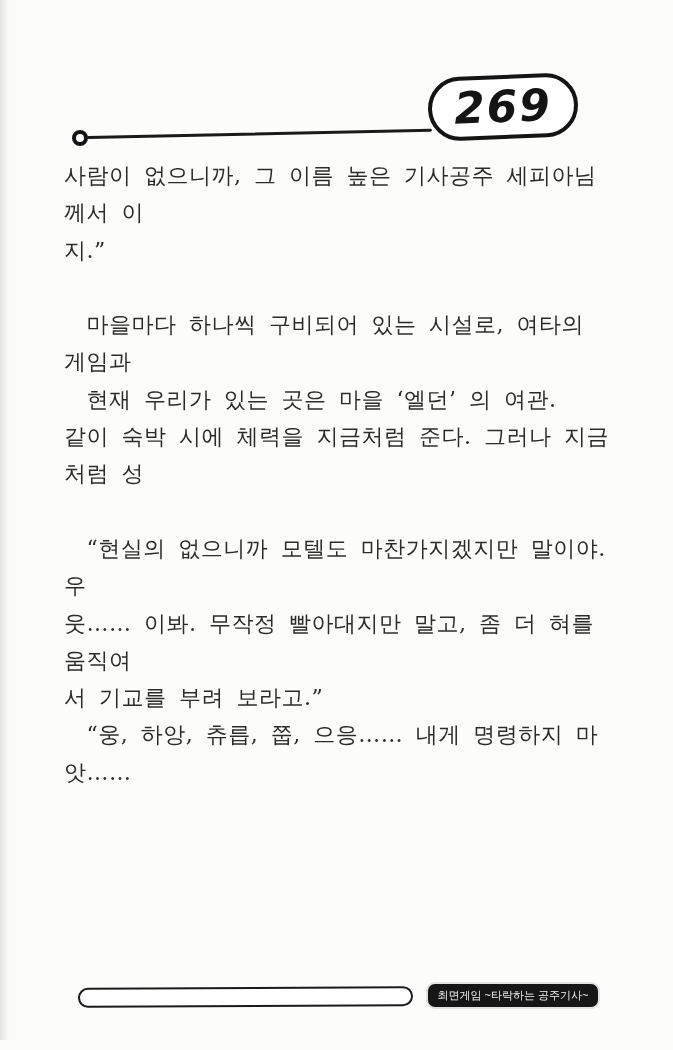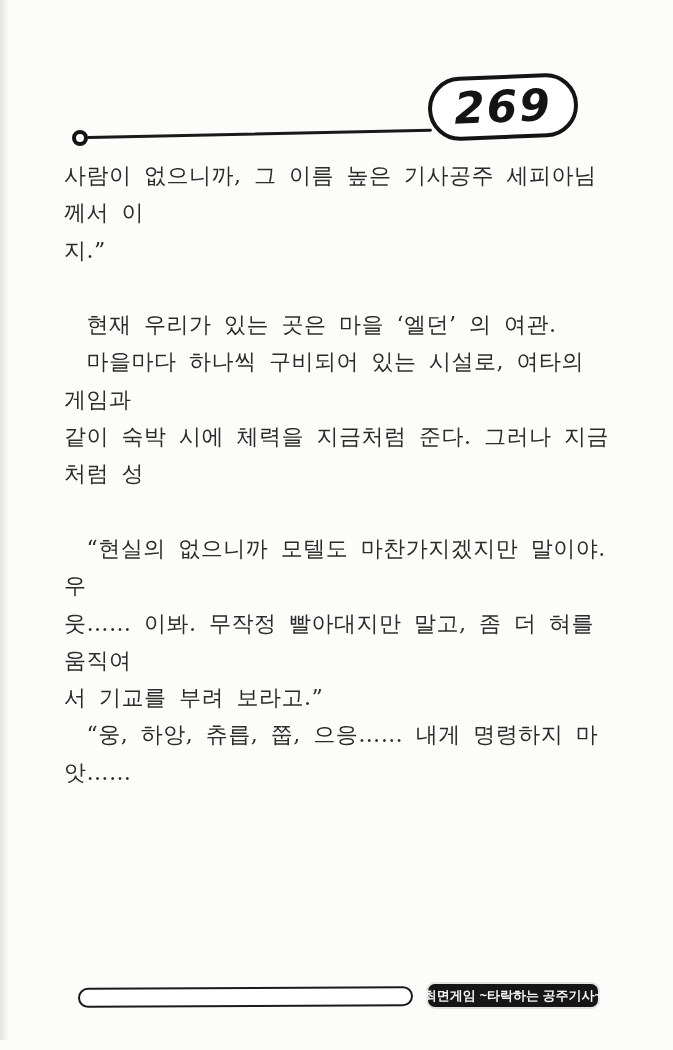--- a/index.html
+++ b/index.html
@@ -93,43 +93,43 @@
     width: 170px; height: 23px;
     background: #161616;
     border-radius: 7px;
     display: flex;
     align-items: center;
     justify-content: center;
     box-shadow: 0 0 0 2px rgba(180,180,180,.35);
   }
   .series-badge .label {
     font-family: "Liberation Sans", sans-serif;
-    font-weight: bold;
-    font-size: 13px;
+    font-weight: normal;
+    font-size: 11px;
     color: #f6f6f6;
     white-space: nowrap;
   }
 </style>
 </head>
 <body>
 
 <div class="scan-edge"></div>
 
 <div class="header-circle"></div>
 <div class="header-line"></div>
 <div class="page-pill">
   <span class="num">269</span>
 </div>
 
 <div class="body-text">
     <div class="text-line">사람이 없으니까, 그 이름 높은 기사공주 세피아님께서 이</div>
     <div class="text-line">지.”</div>
     <div class="text-line"></div>
+    <div class="text-line">　마을마다 하나씩 구비되어 있는 시설로, 여타의 게임과</div>
     <div class="text-line">　현재 우리가 있는 곳은 마을 ‘엘던’ 의 여관.</div>
-    <div class="text-line">　마을마다 하나씩 구비되어 있는 시설로, 여타의 게임과</div>
     <div class="text-line">같이 숙박 시에 체력을 지금처럼 준다. 그러나 지금처럼 성</div>
     <div class="text-line"></div>
     <div class="text-line">　“현실의 없으니까 모텔도 마찬가지겠지만 말이야. 우</div>
     <div class="text-line">웃…… 이봐. 무작정 빨아대지만 말고, 좀 더 혀를 움직여</div>
     <div class="text-line">서 기교를 부려 보라고.”</div>
     <div class="text-line">　“웅, 하앙, 츄릅, 쭙, 으응…… 내게 명령하지 마앗……</div>
   </div>
 
 <div class="footer-rule-box"></div>
 <div class="series-badge">

